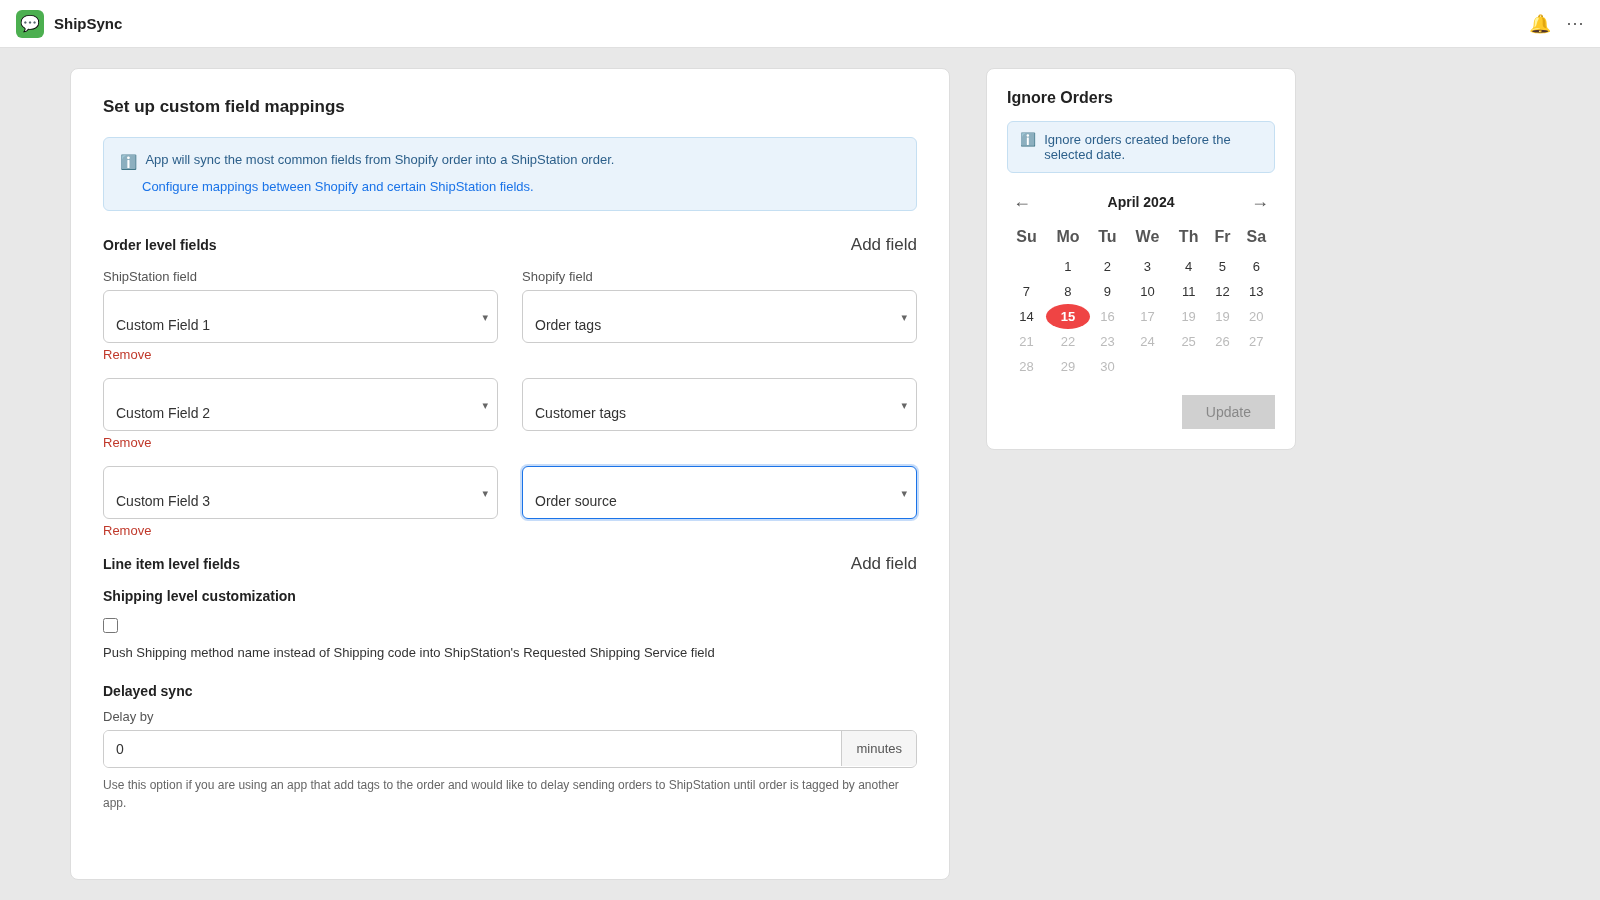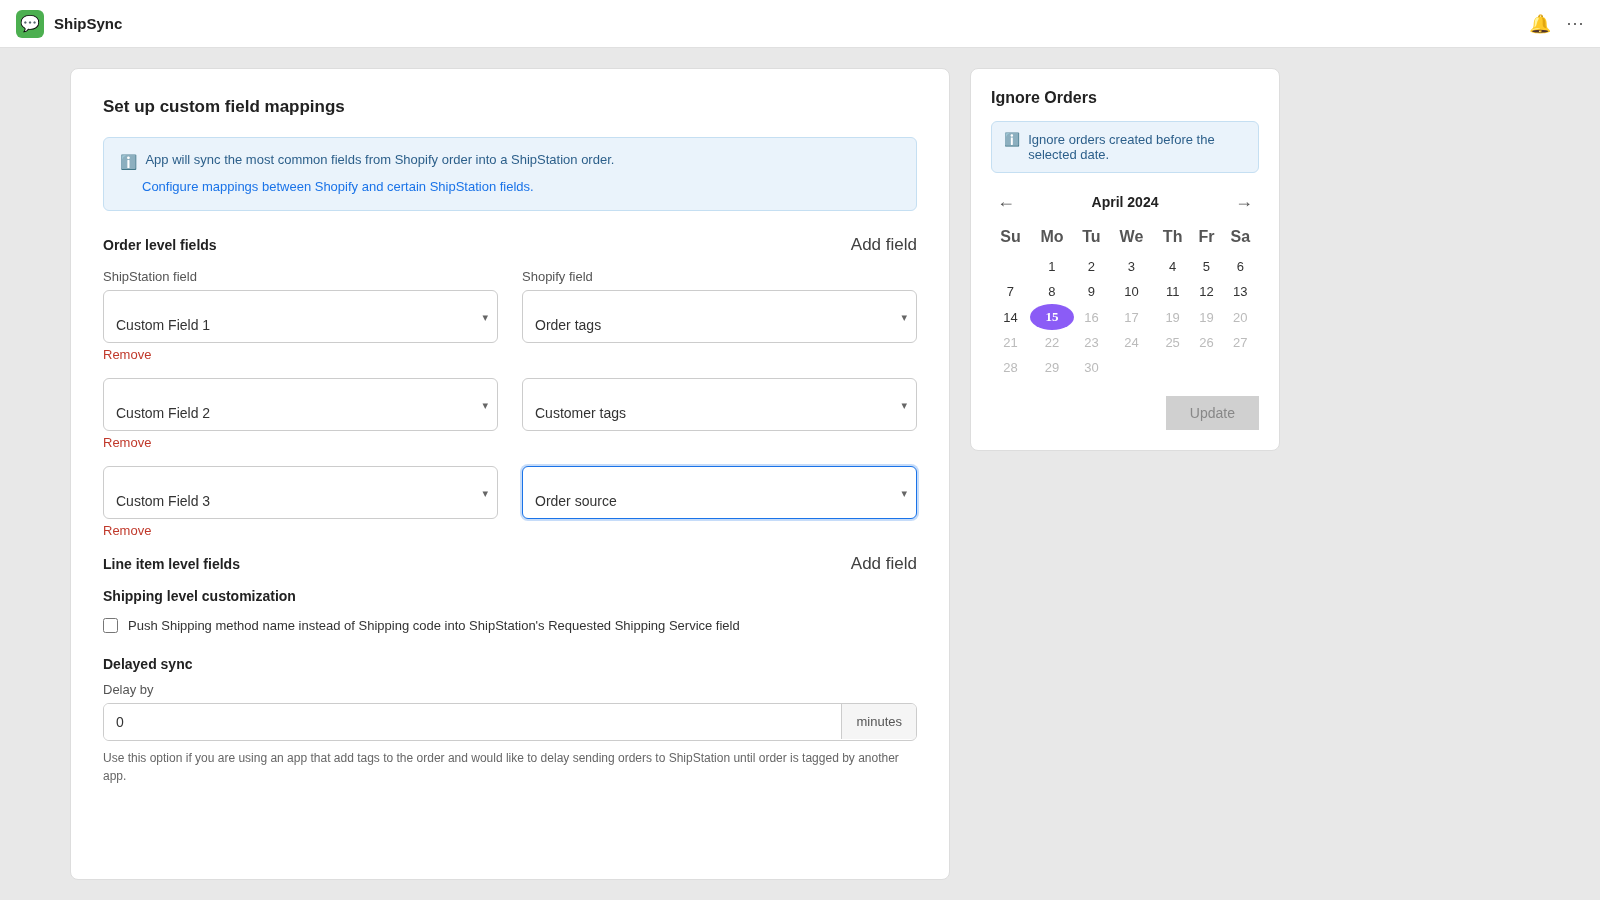--- a/index.html
+++ b/index.html
@@ -47,21 +47,21 @@
     }
     .topbar-icon {
       font-size: 18px;
       color: #555;
       cursor: pointer;
     }
 
     
     .main-content {
       display: flex;
-      gap: 20px;
+      gap: 36px;
       padding: 20px 70px 20px 70px;
       height: calc(900px - 48px);
       overflow-y: auto;
     }
 
     
     .left-panel {
       background: #fff;
       border: 1px solid #ddd;
       border-radius: 8px;
@@ -191,20 +191,21 @@
     .shipping-title {
       font-weight: 600;
       font-size: 14px;
       color: #222;
       margin-bottom: 12px;
     }
     .checkbox-row {
       display: flex;
       align-items: flex-start;
       gap: 10px;
+      flex-direction: column;
     }
     .checkbox-input {
       margin-top: 2px;
       width: 15px;
       height: 15px;
       cursor: pointer;
       flex-shrink: 0;
     }
     .checkbox-label {
       font-size: 13px;
@@ -322,24 +323,23 @@
     .cal-grid td {
       text-align: center;
       padding: 5px 0;
       font-size: 13px;
       color: #333;
       cursor: pointer;
       border-radius: 50%;
     }
     .cal-grid td.today {
       font-weight: 700;
-      background: #8b5cf6;
+      background: #ef4444;
       color: #fff;
       border-radius: 50%;
-      font-family: Liberation Serif, serif;
     }
     .cal-grid td.dimmed {
       color: #bbb;
       cursor: default;
     }
     .update-btn {
       display: block;
       margin: 16px 0 0 auto;
       background: #d0d0d0;
       color: #888;

